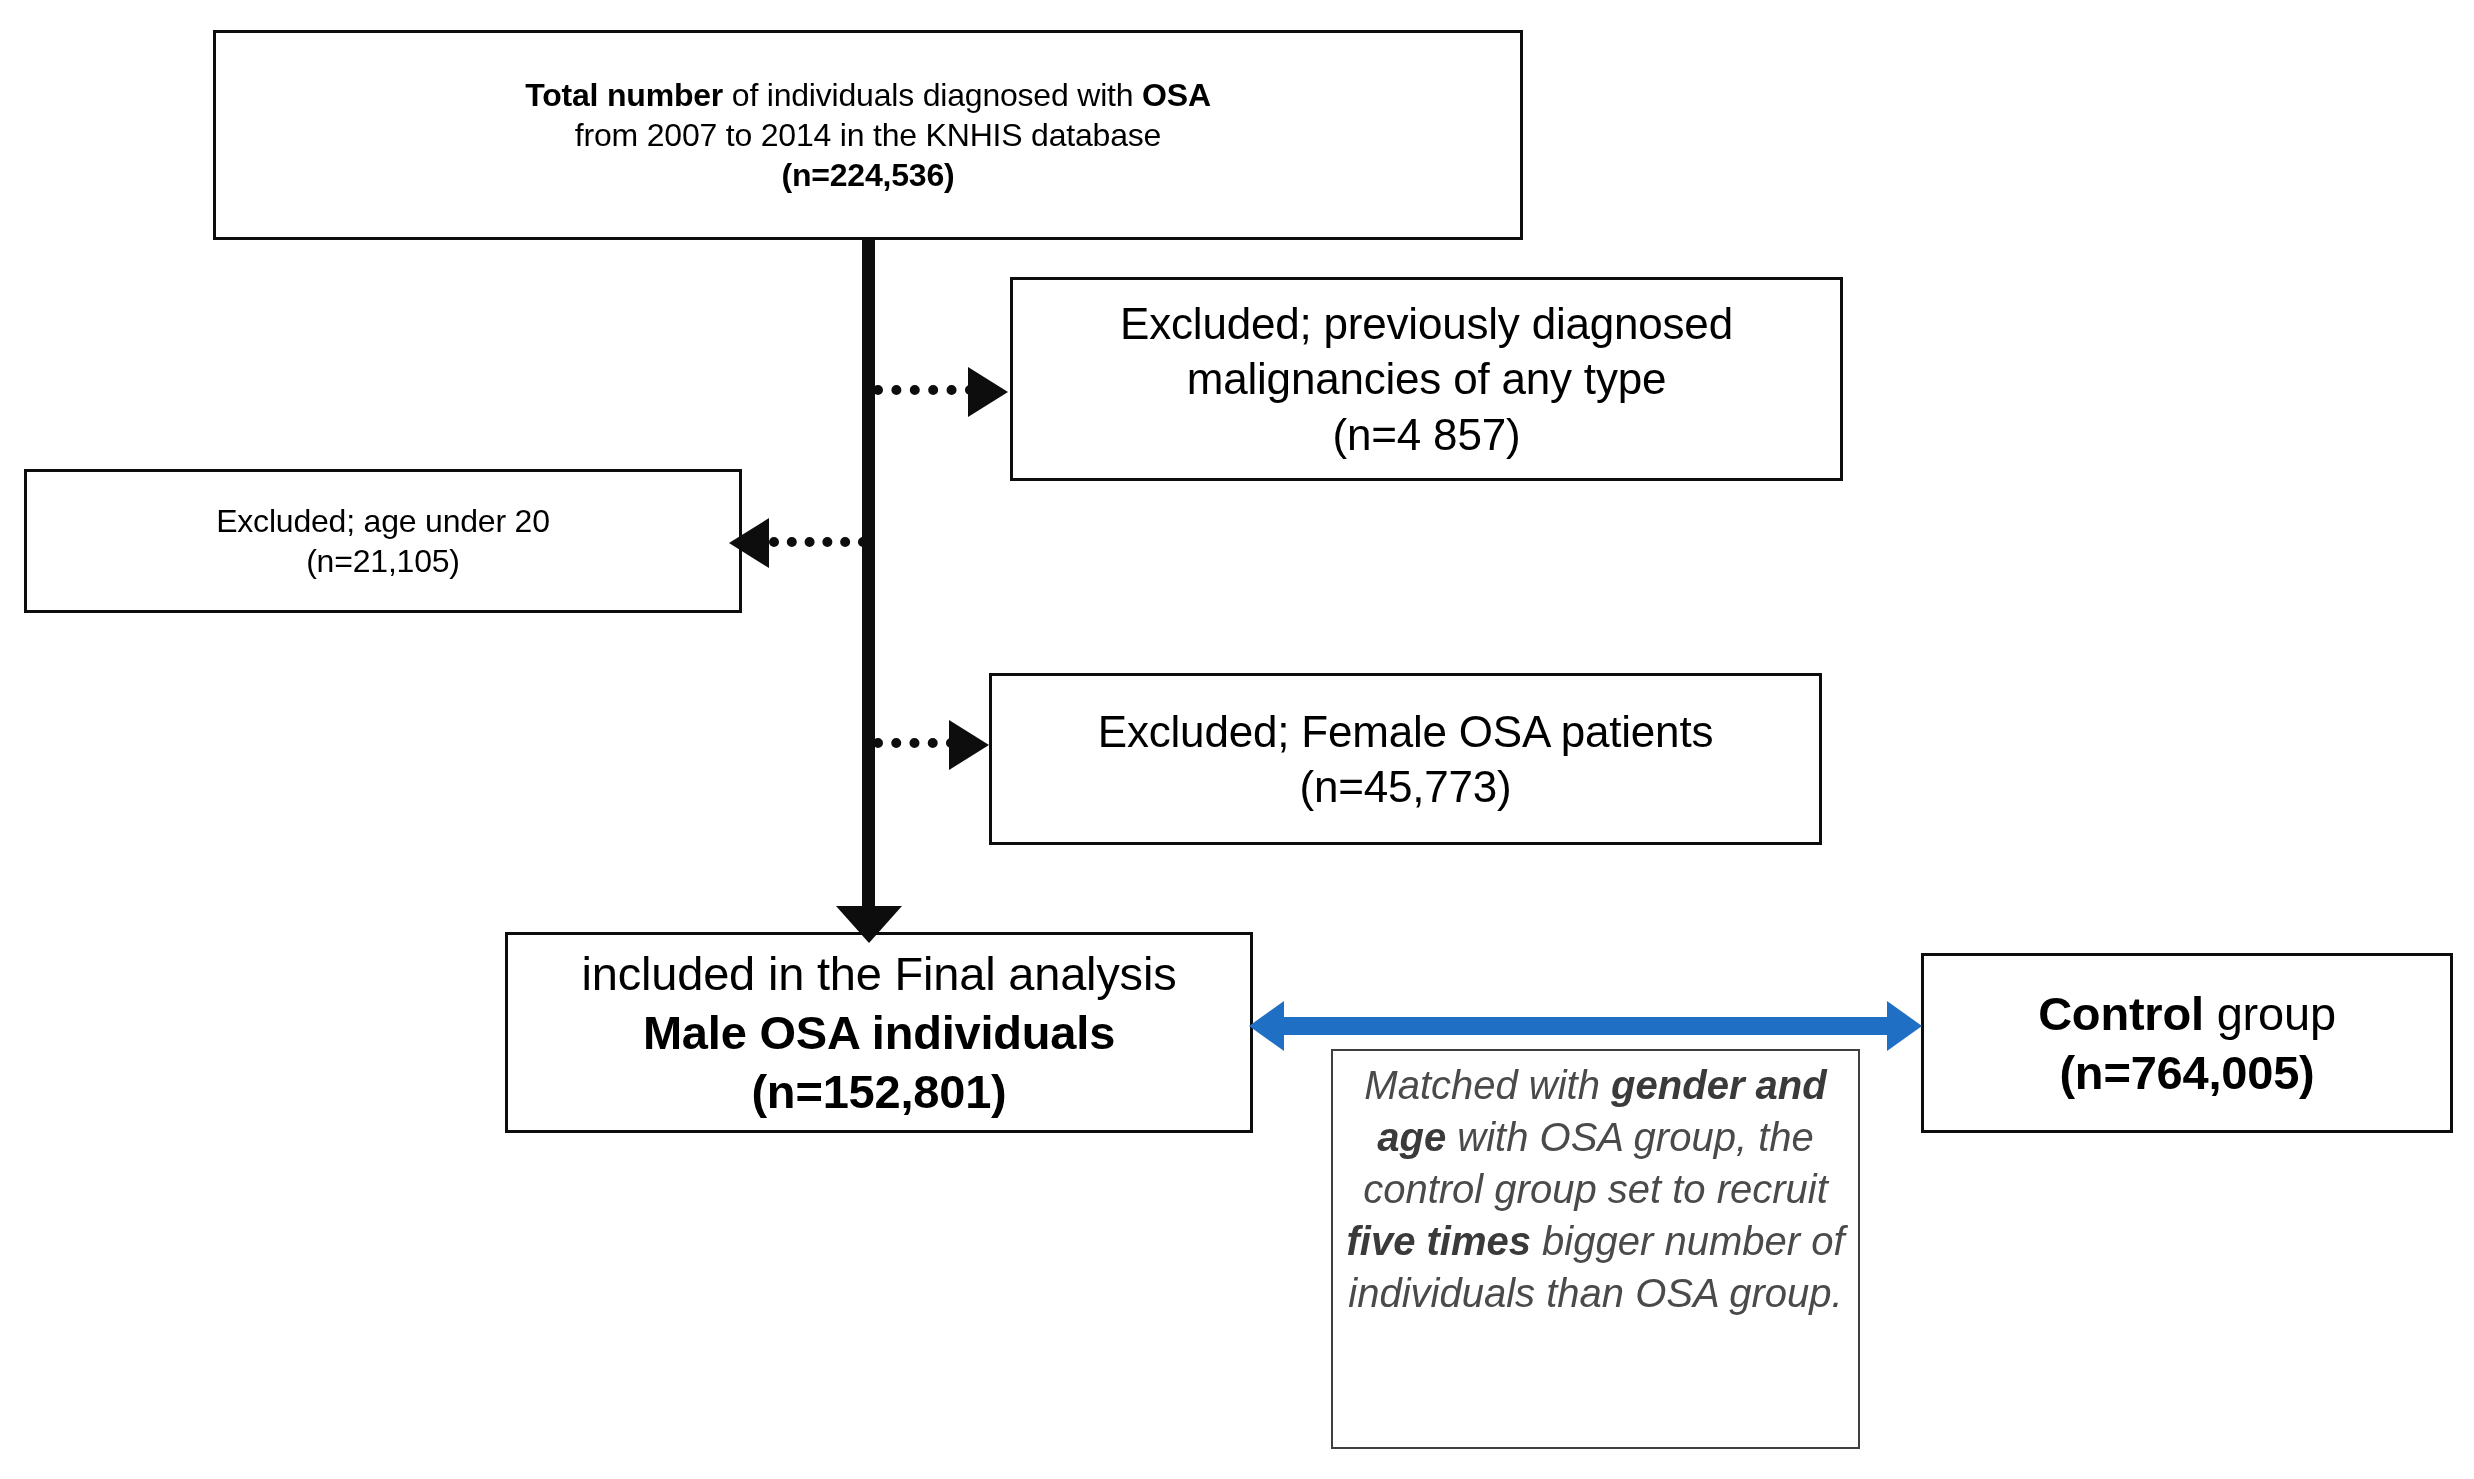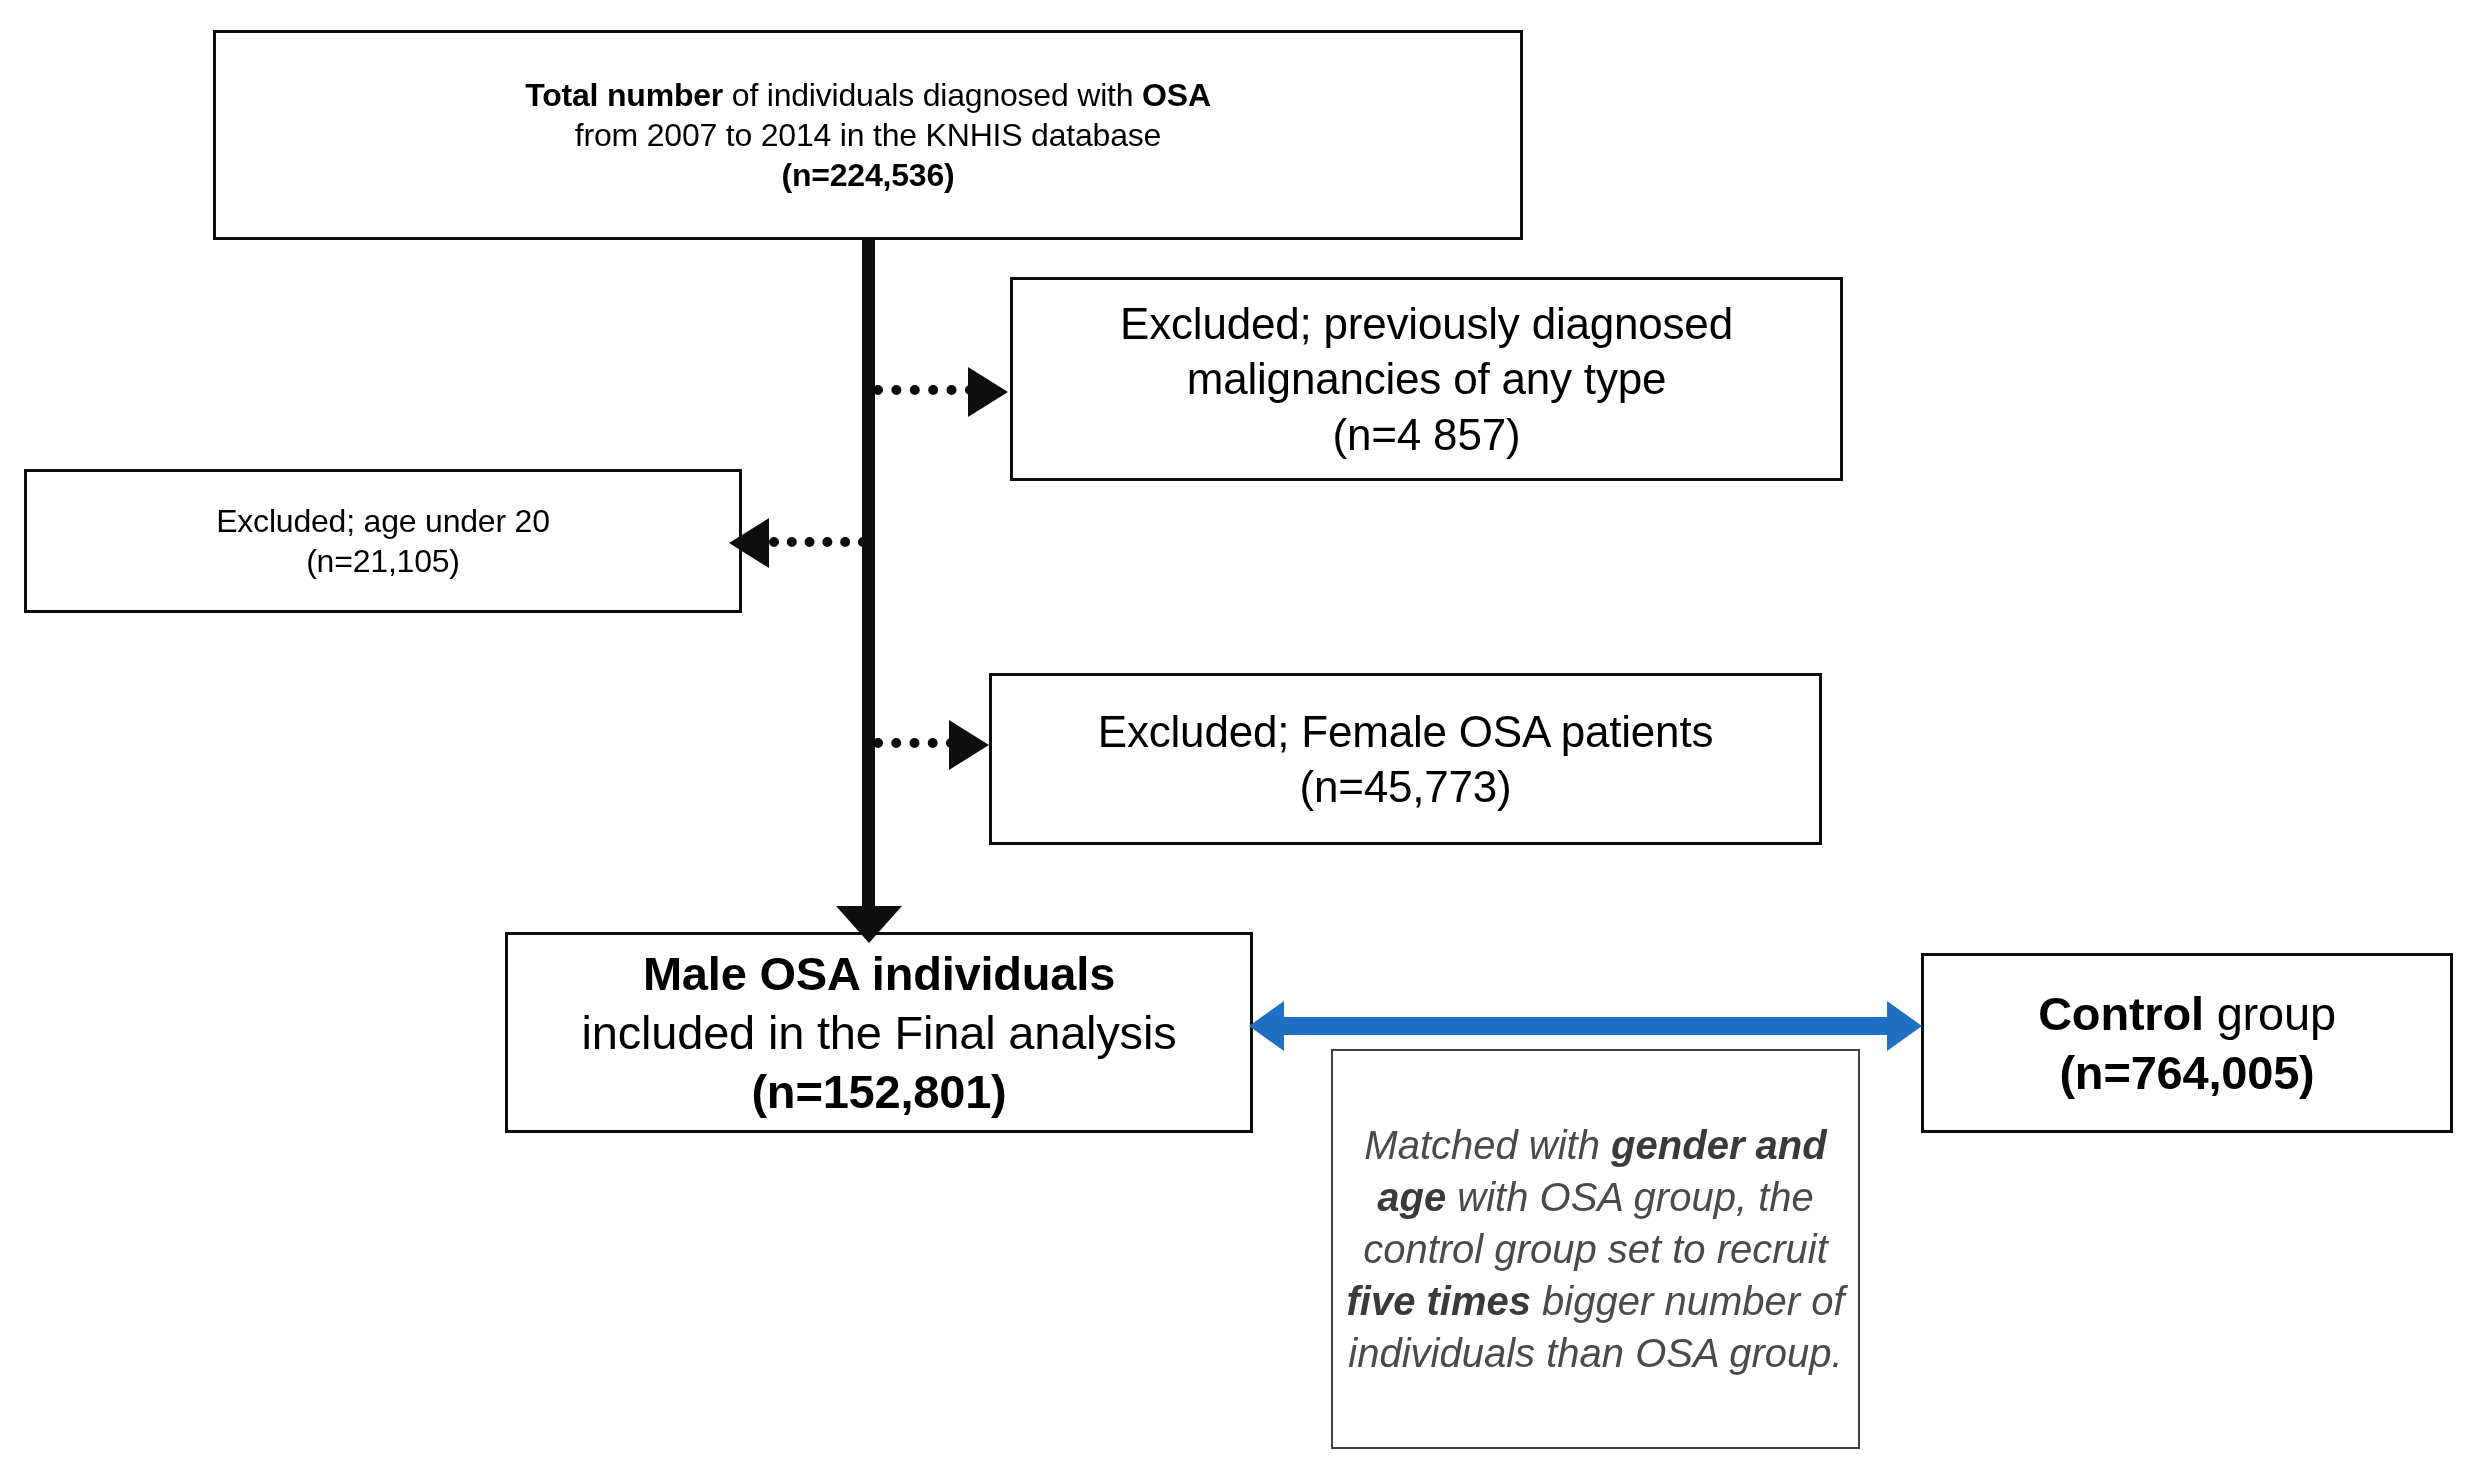--- a/index.html
+++ b/index.html
@@ -71,21 +71,21 @@
 
   
   #box-note {
     position: absolute;
     left: 1331px; top: 1049px;
     width: 529px; height: 400px;
     box-sizing: border-box;
     background: #ffffff;
     border: 2.4px solid #3f3f3f;
     display: flex;
-    align-items: center;
+    align-items: flex-start;
     justify-content: center;
     text-align: center;
     font-size: 40px;
     font-style: italic;
     line-height: 1.3;
     color: #4a4a4a;
     padding: 8.4px 13.2px;
     z-index: 6;
   }
   #box-note .nb { font-weight: bold; font-style: italic; color: #3a3a3a; }
@@ -194,22 +194,22 @@
     <span class="ln">Excluded; age under 20</span>
     <span class="ln">(n=21,105)</span>
   </div>
 
   <div class="box" id="box-excl-female">
     <span class="ln">Excluded; Female OSA patients</span>
     <span class="ln">(n=45,773)</span>
   </div>
 
   <div class="box" id="box-male-osa">
+    <span class="ln">included in the Final analysis</span>
     <span class="ln b">Male OSA individuals</span>
-    <span class="ln">included in the Final analysis</span>
     <span class="ln b">(n=152,801)</span>
   </div>
 
   <div class="box" id="box-control">
     <span class="ln"><span class="b">Control</span><span> group</span></span>
     <span class="ln b">(n=764,005)</span>
   </div>
 
   <div id="box-note">
     <div><span>Matched with </span><span class="nb">gender and age</span><span> with OSA group, the control group set to recruit </span><span class="nb">five times</span><span> bigger number of individuals than OSA group.</span></div>

